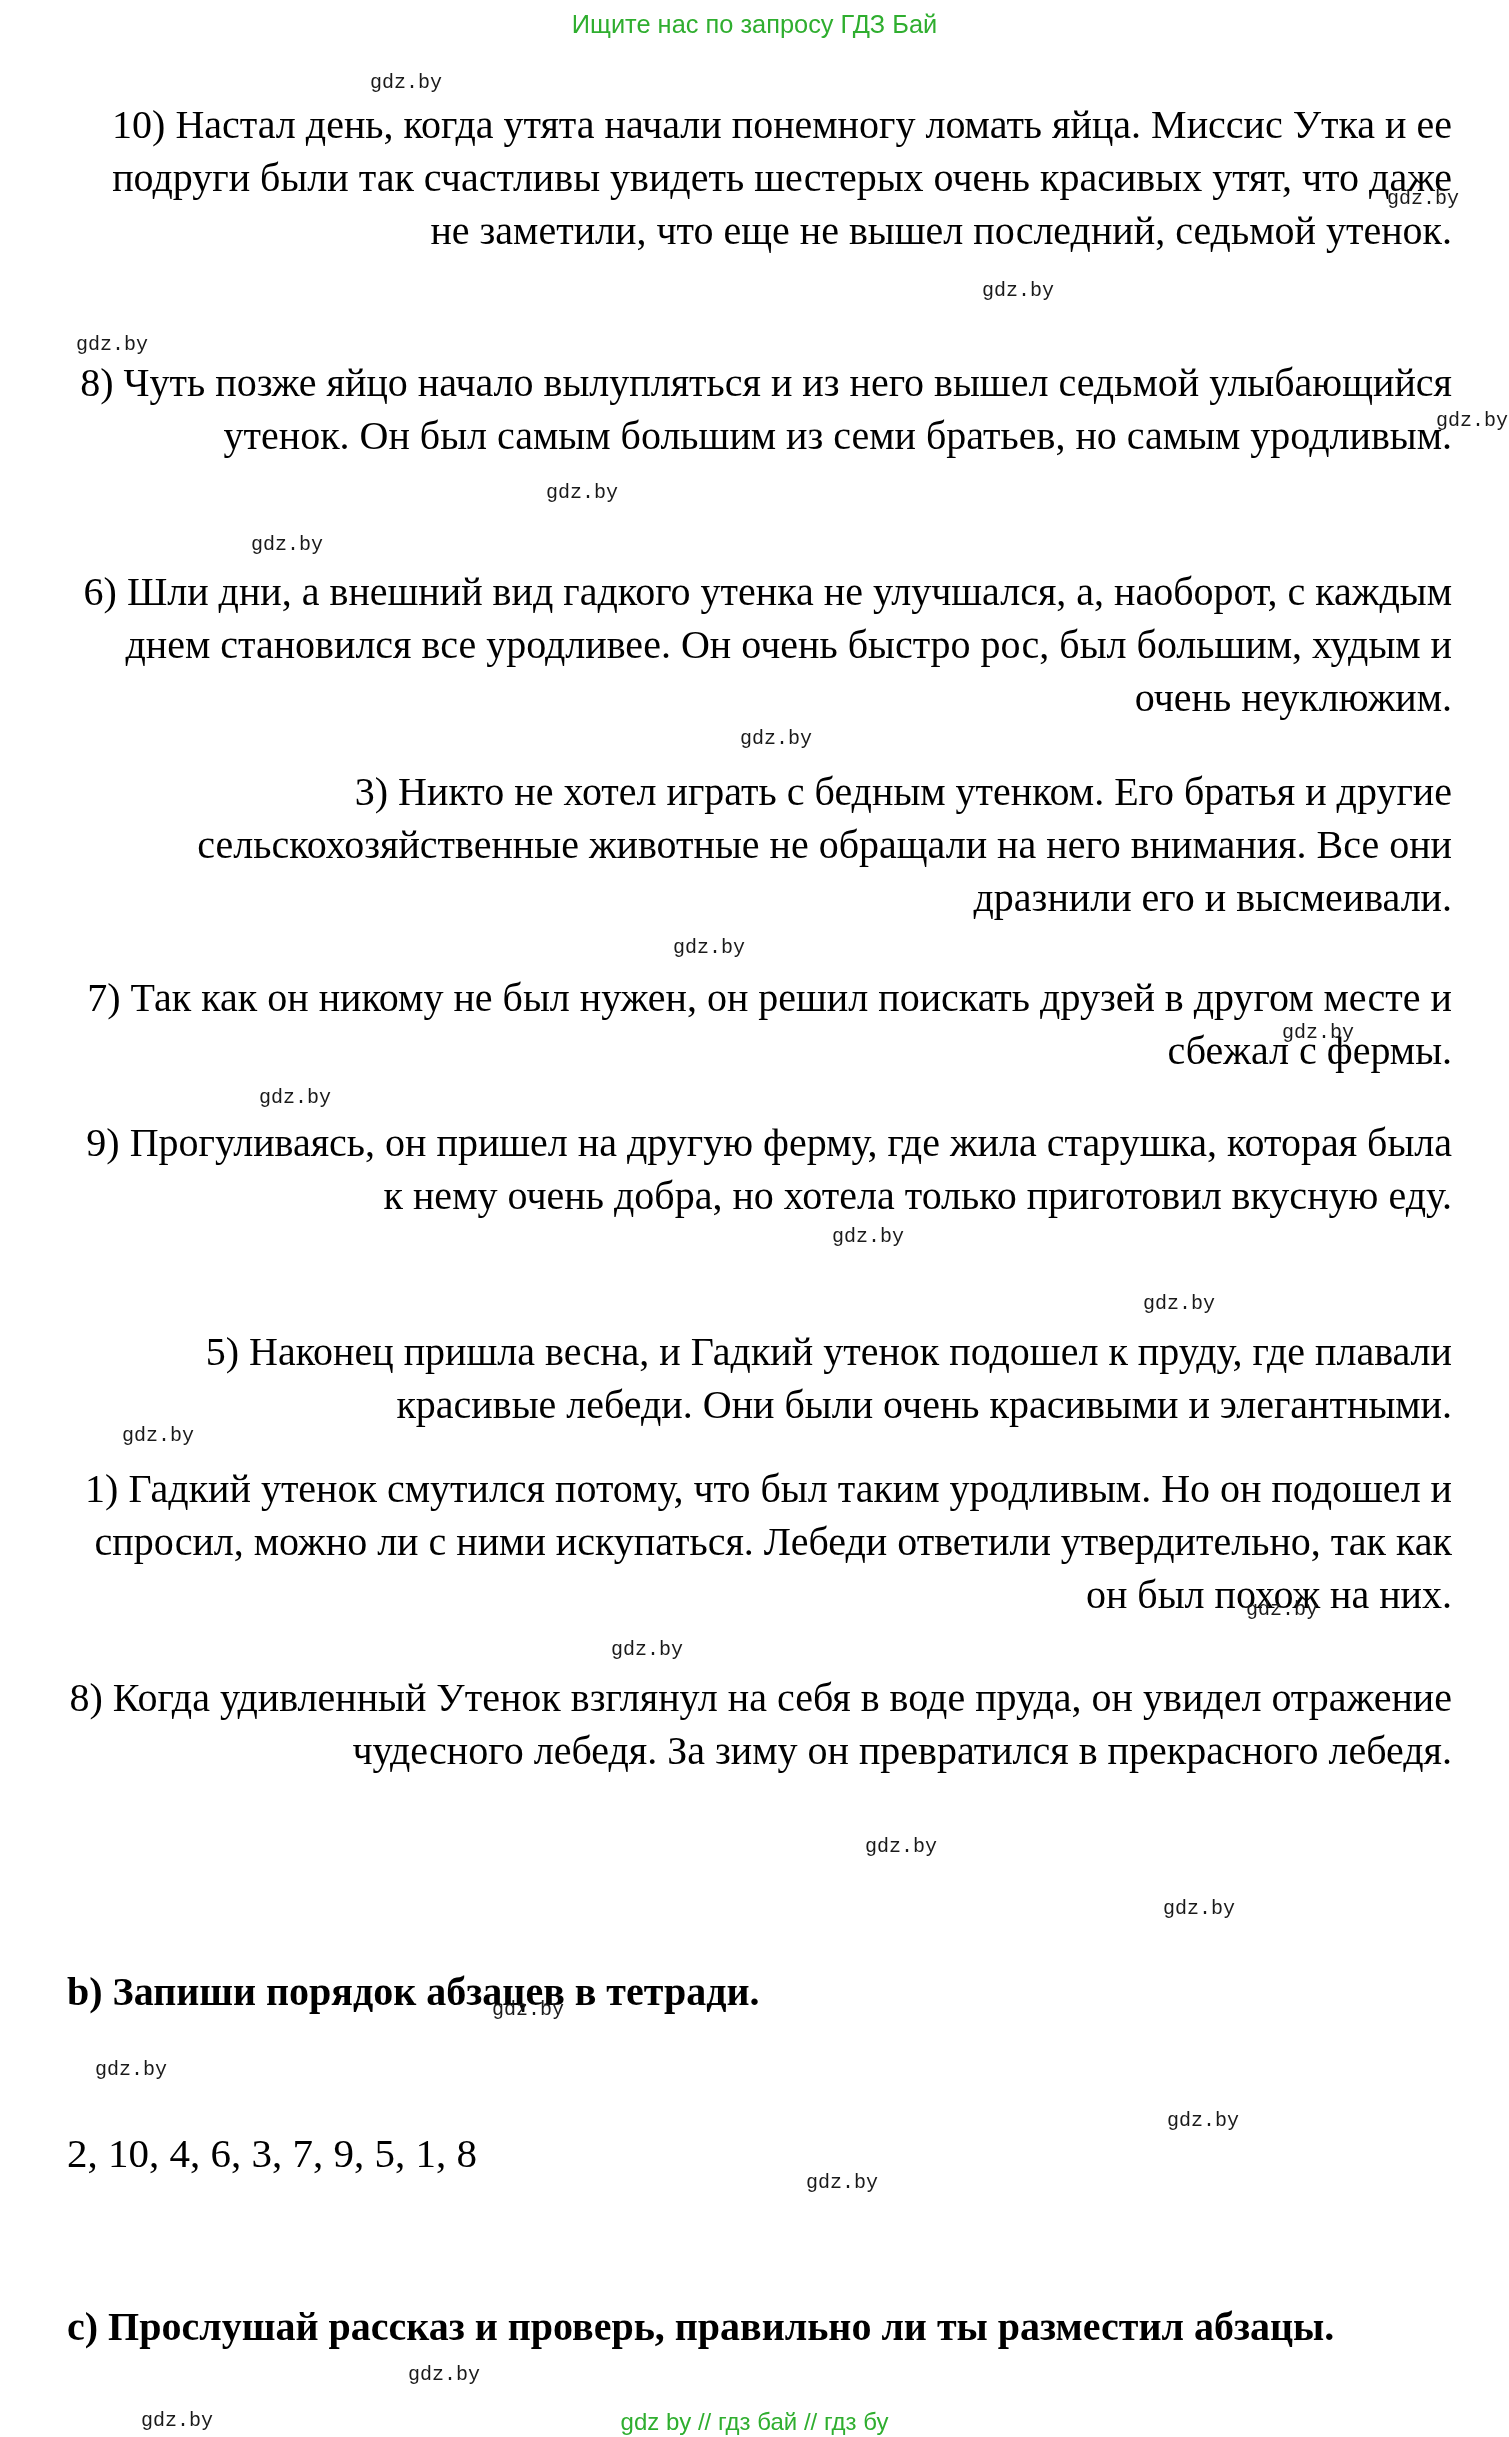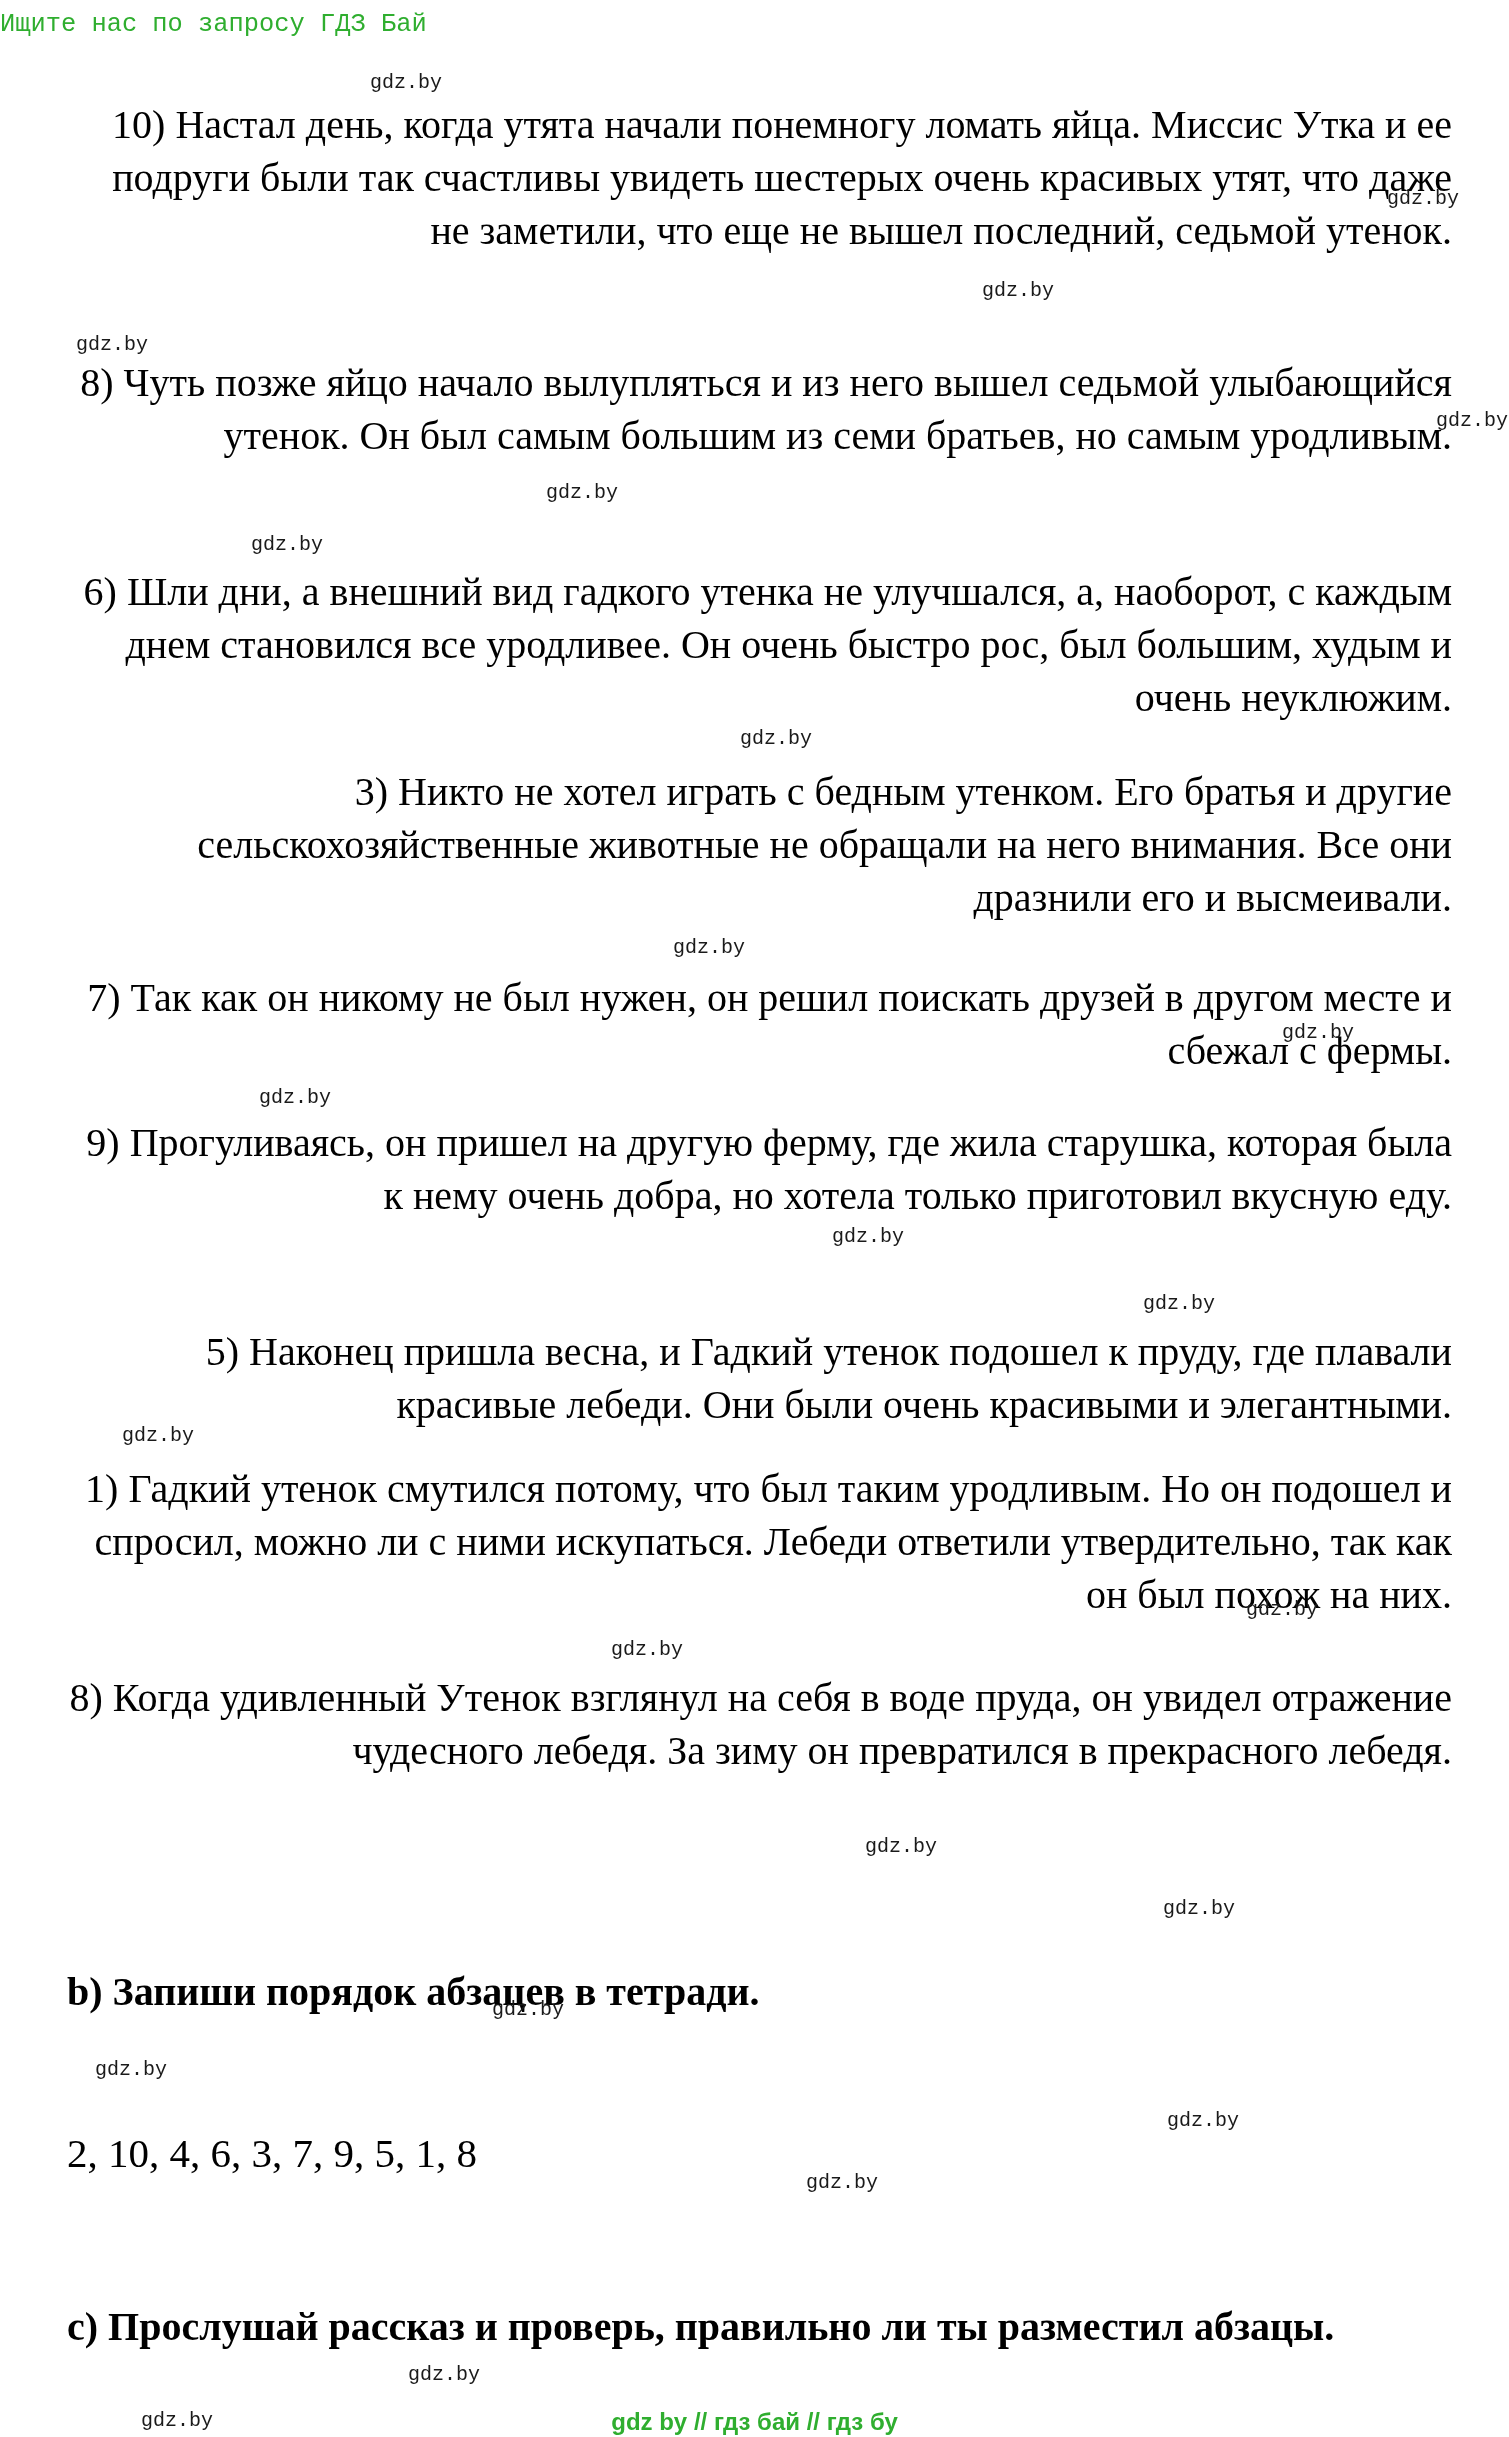--- a/index.html
+++ b/index.html
@@ -10,22 +10,22 @@
     position: relative;
     overflow: hidden;
     font-family: "Liberation Serif", serif;
     color: #000000;
   }
   .banner {
     position: absolute;
     top: 9.5px;
     left: 0;
     width: 100%;
-    text-align: left;
-    font-family: Liberation Mono, monospace;
+    text-align: center;
+    font-family: Liberation Sans, sans-serif;
     font-size: 25.4px;
     color: var(--green, #2fae2f);
   }
   .para {
     position: absolute;
     left: 67px;
     width: 1385px;
     font-size: 40px;
     line-height: 53px;
     text-align: right;
@@ -55,21 +55,20 @@
   }
   .footer {
     position: absolute;
     top: 2408px;
     left: 0;
     width: 100%;
     text-align: center;
     font-family: "Liberation Sans", sans-serif;
     font-size: 24px;
     color: var(--green, #2fae2f);
-    font-weight: bold;
   }
 </style>
 </head>
 <body>
 
 <div class="banner">Ищите нас по запросу ГДЗ Бай</div>
 
 <div class="para" style="top:98px">10) Настал день, когда утята начали понемногу ломать яйца. Миссис Утка и ее подруги были так счастливы увидеть шестерых очень красивых утят, что даже не заметили, что еще не вышел последний, седьмой утенок.</div>
 <div class="para" style="top:356px">8) Чуть позже яйцо начало вылупляться и из него вышел седьмой улыбающийся утенок. Он был самым большим из семи братьев, но самым уродливым.</div>
 <div class="para" style="top:565px">6) Шли дни, а внешний вид гадкого утенка не улучшался, а, наоборот, с каждым днем становился все уродливее. Он очень быстро рос, был большим, худым и очень неуклюжим.</div>

